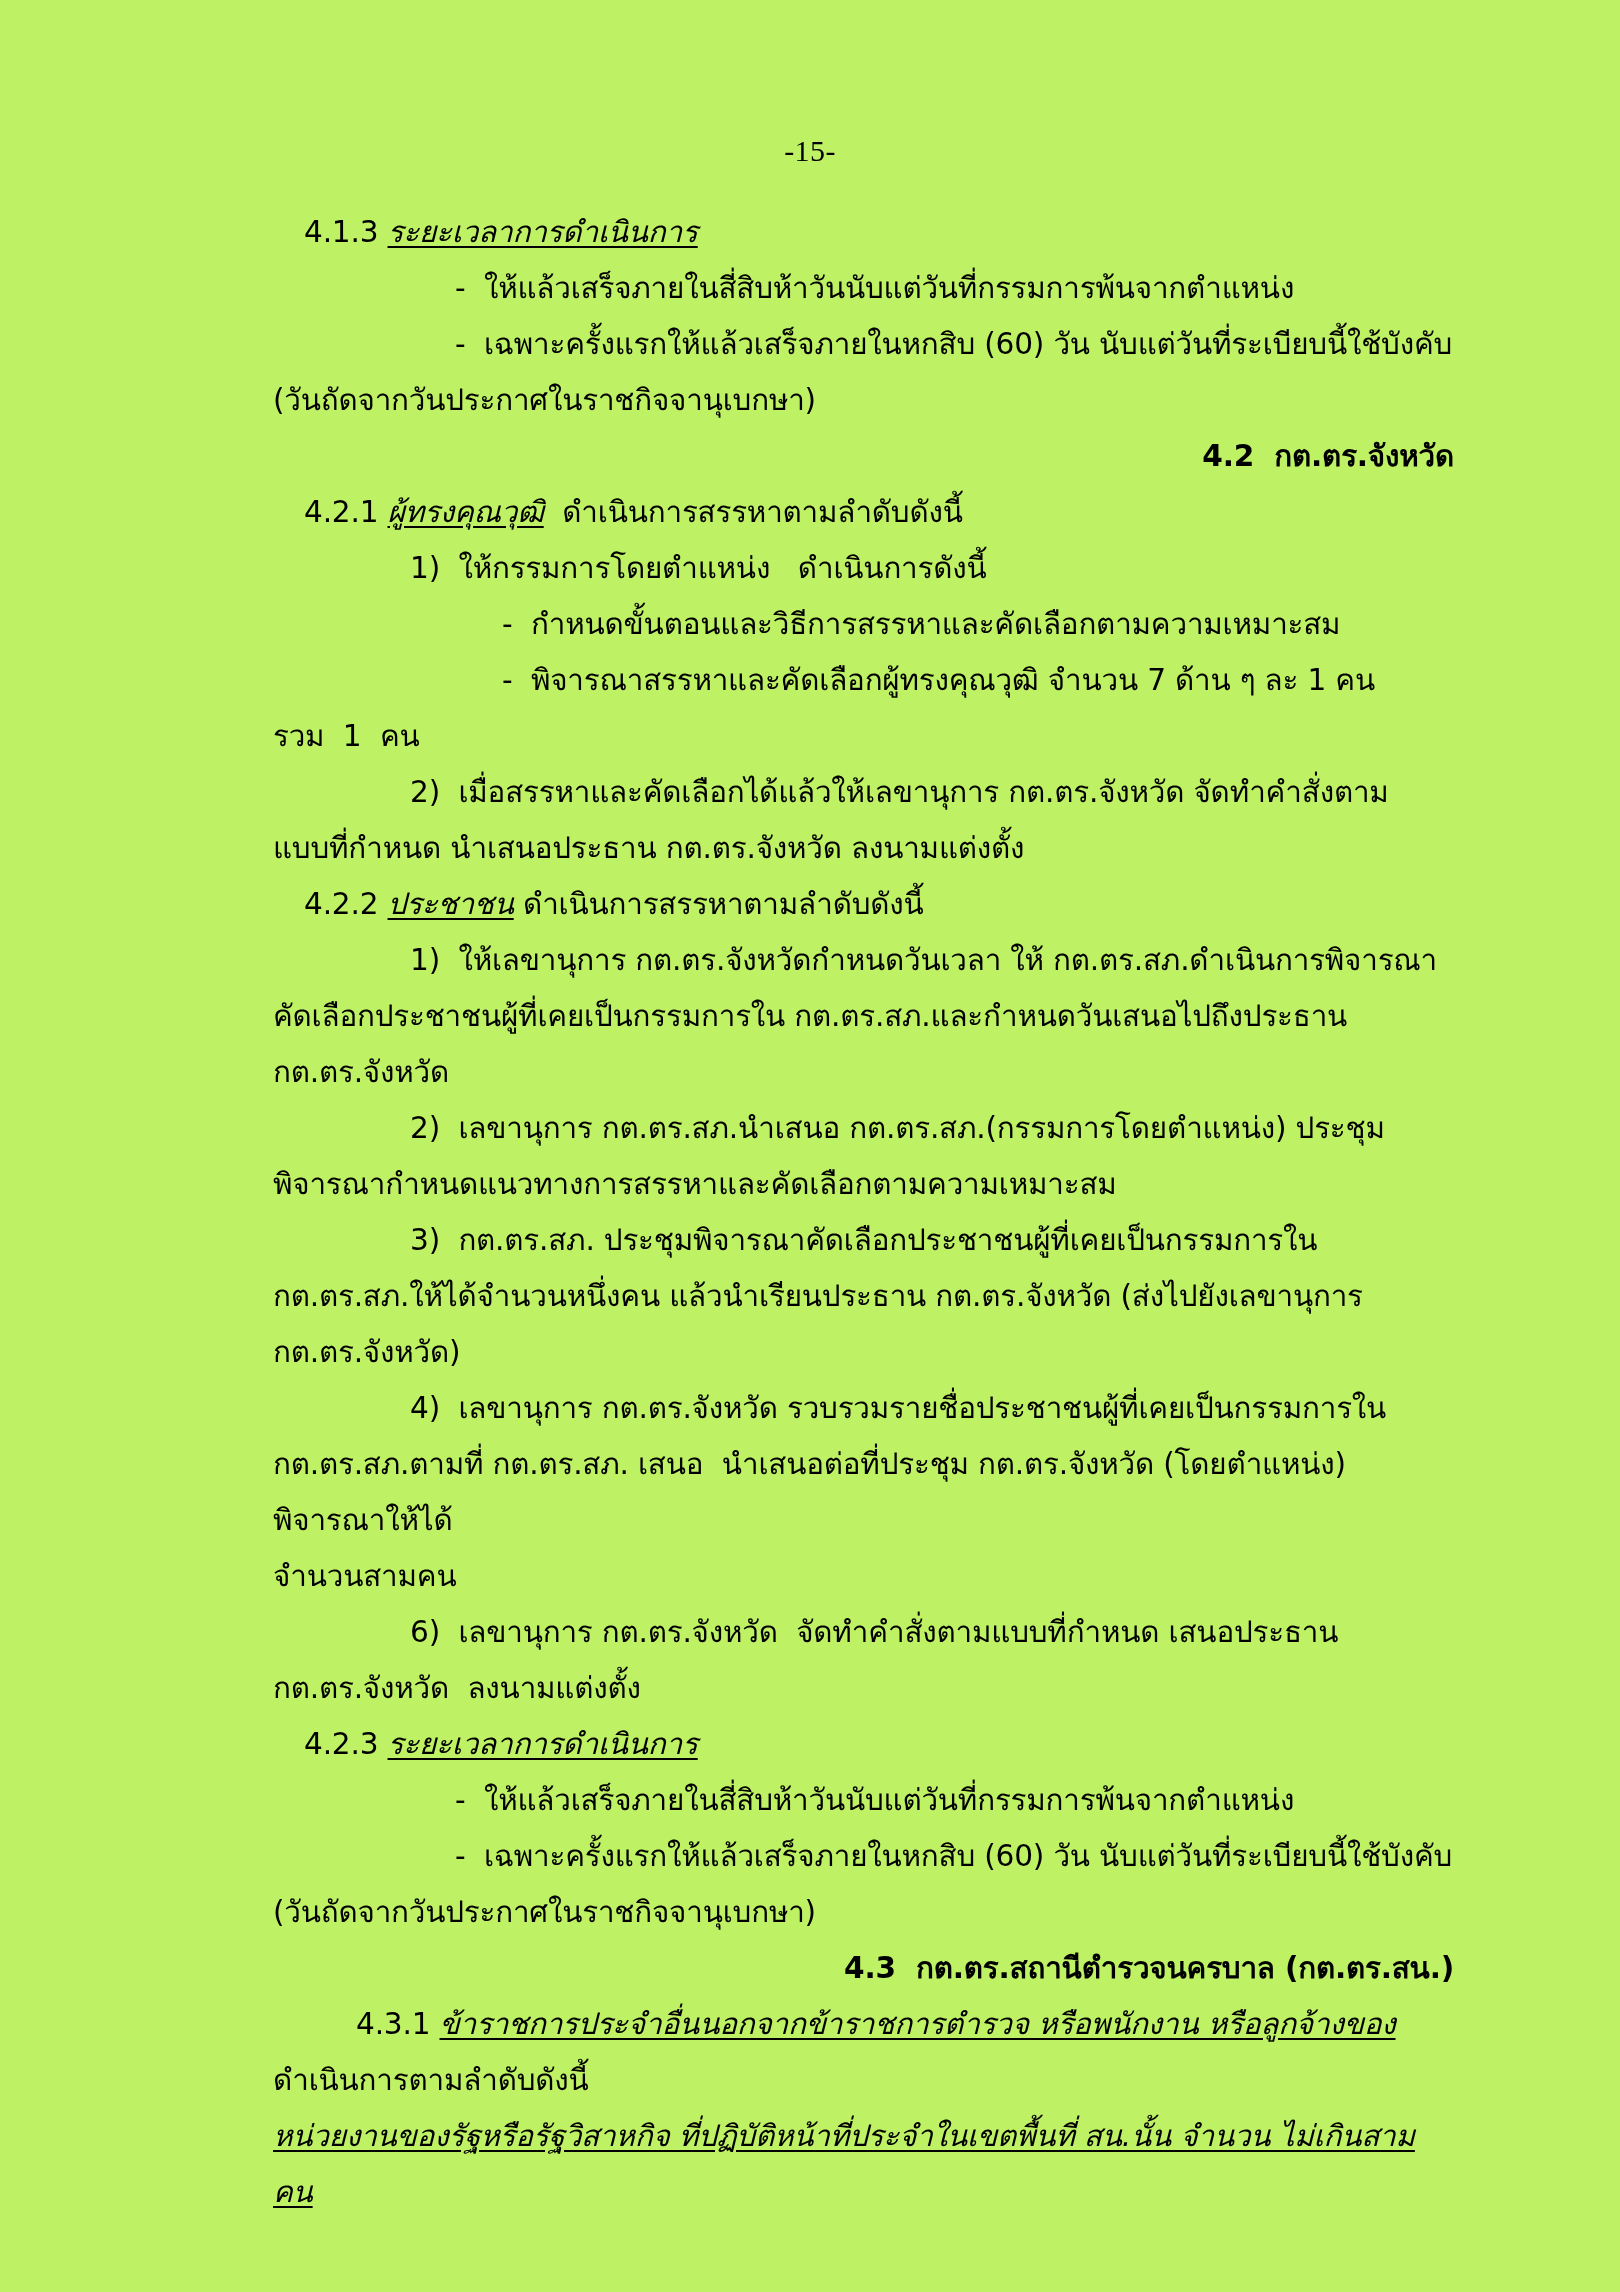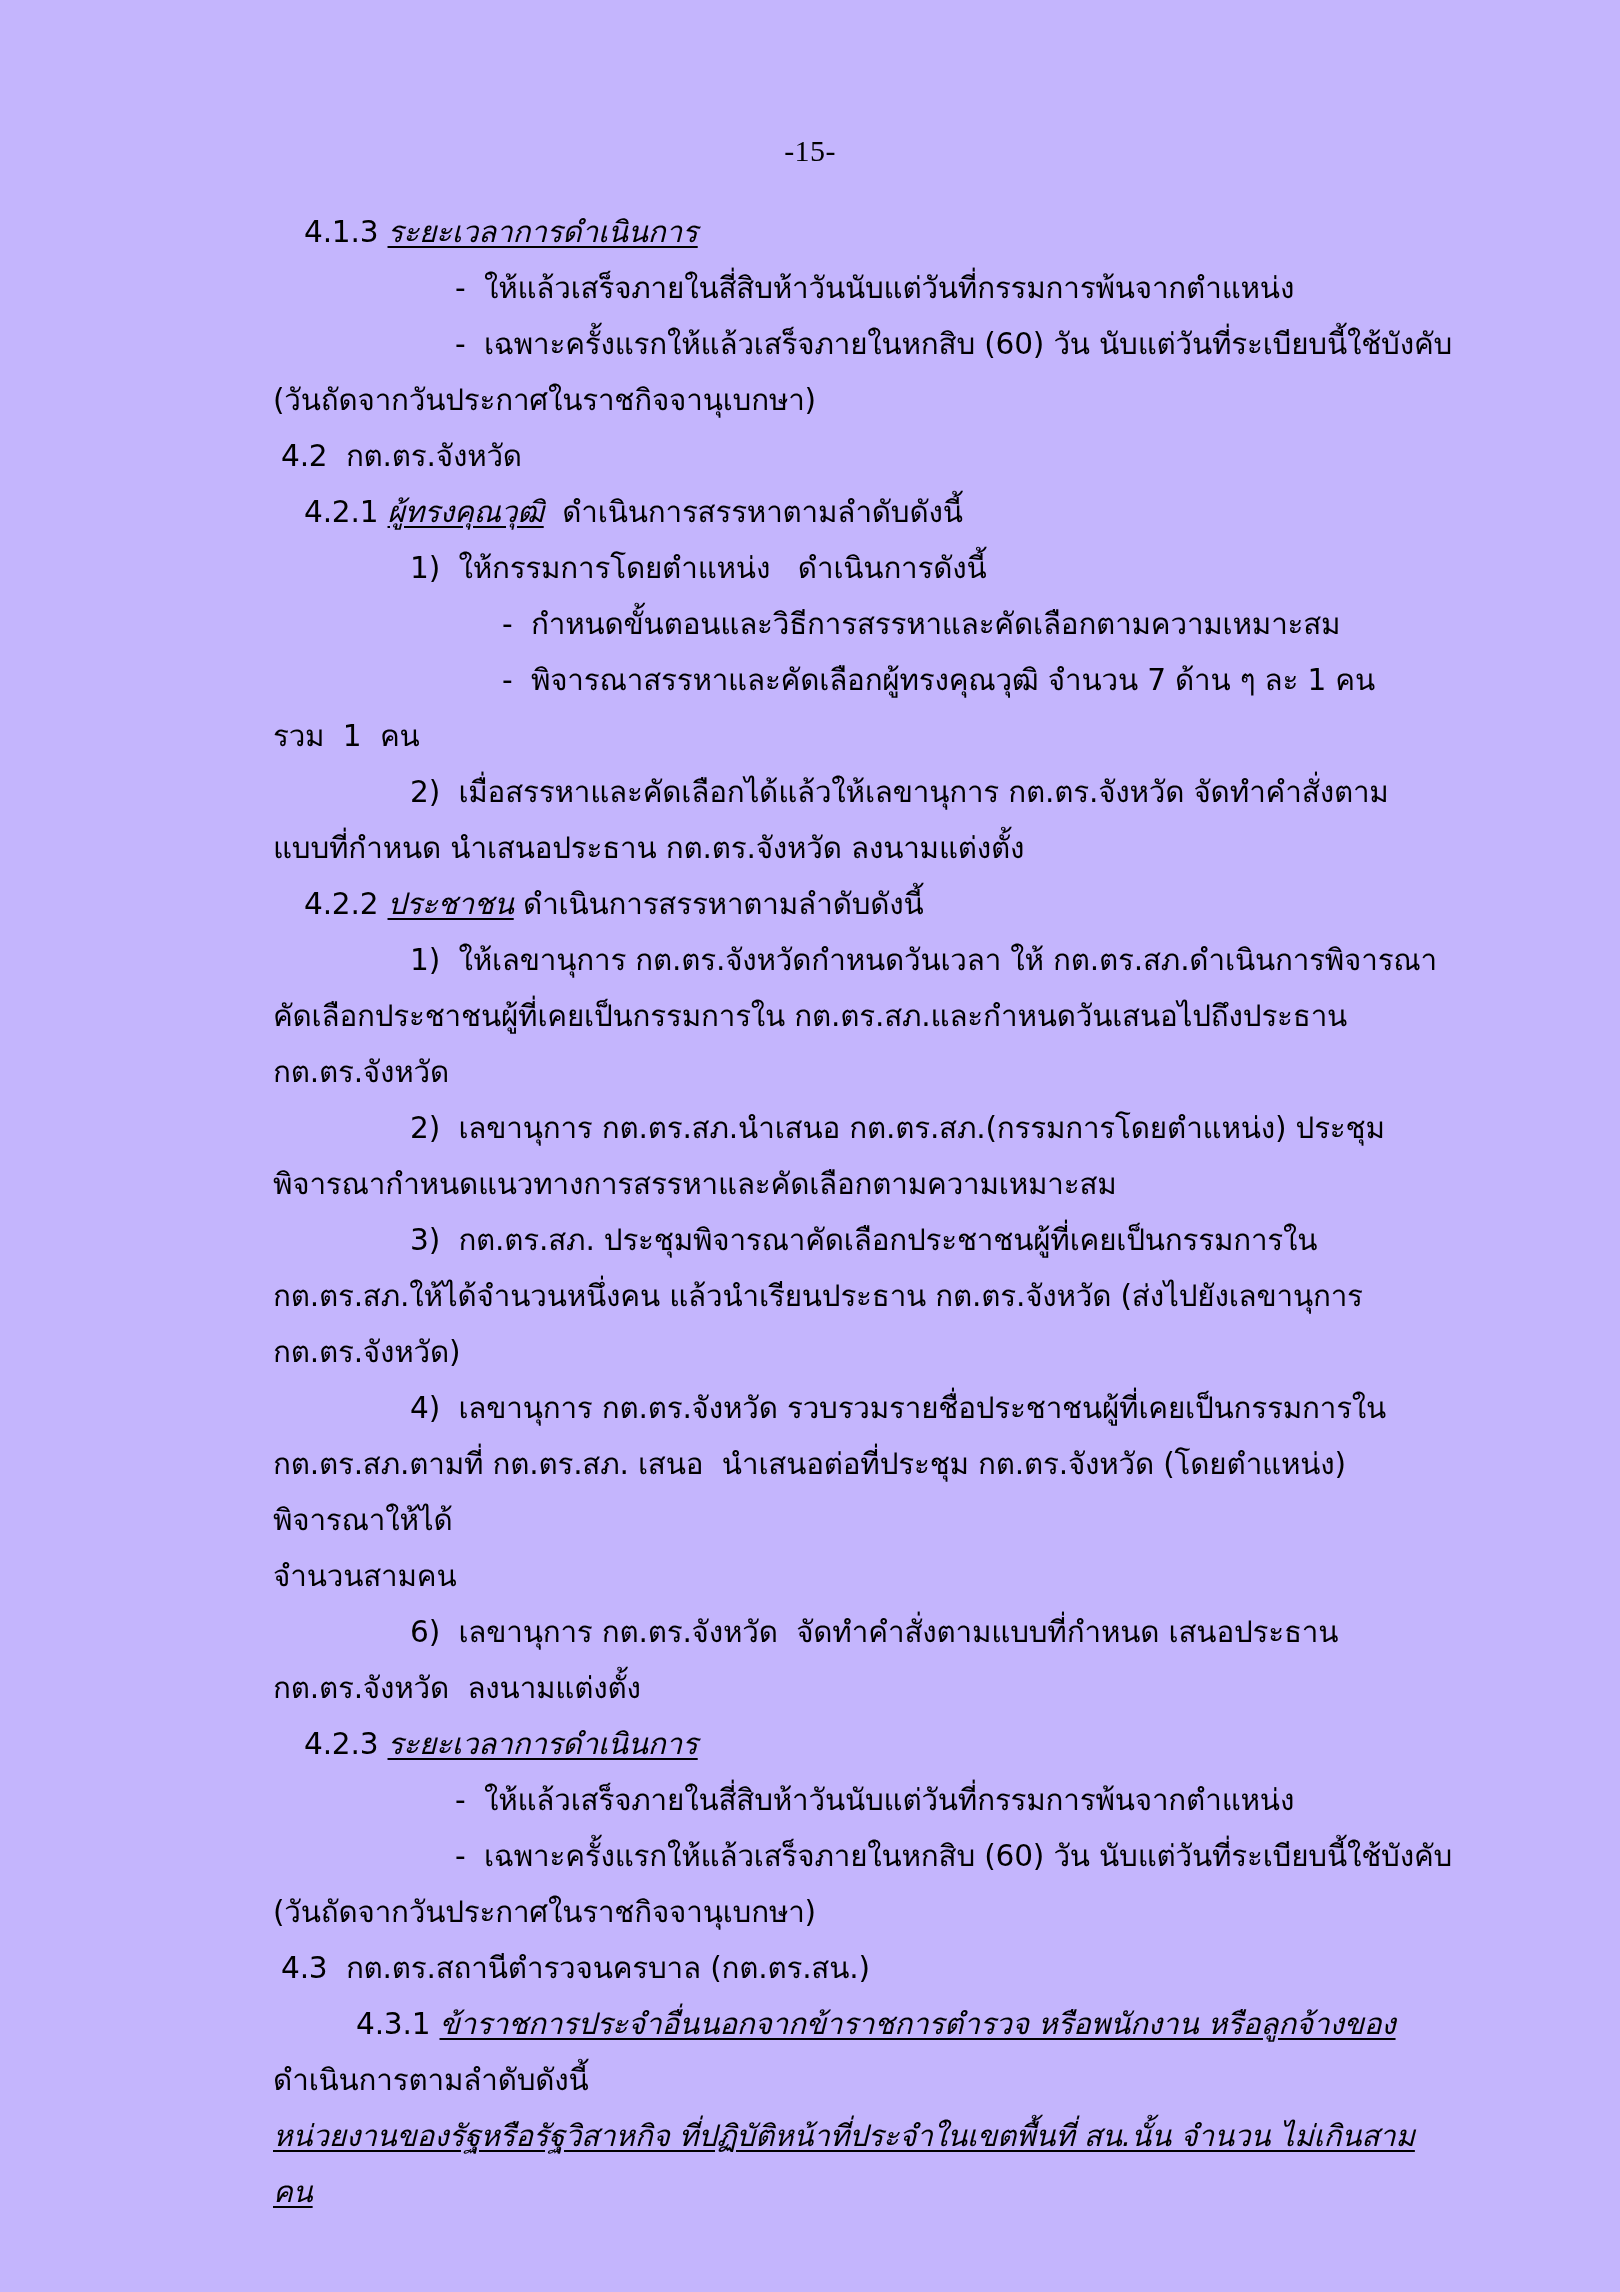--- a/index.html
+++ b/index.html
@@ -9,21 +9,21 @@
     background: #ffffff;
   }
   body {
     font-family: "DejaVu Sans", "Liberation Sans", sans-serif;
     color: #000000;
   }
   .page {
     position: relative;
     width: 1620px;
     height: 2293px;
-    background: #c4b5fd;
+    background: #bef264;
     box-sizing: border-box;
     padding: 0;
     overflow: hidden;
   }
   .page-number {
     position: absolute;
     top: 134px;
     left: 0;
     width: 1620px;
     text-align: center;
@@ -43,21 +43,22 @@
     white-space: pre-wrap;
     font-family: "DejaVu Sans", "Liberation Sans", sans-serif;
     letter-spacing: -0.2px;
   }
   .u {
     text-decoration: underline;
     text-underline-offset: 3.6px;
     font-style: italic;
   }
   .b {
-    font-weight: normal;
+    font-weight: bold;
+    text-align: right;
   }
   
   .ind-0  { padding-left: 0px; margin-left: 33px; }
   .ind-1  { padding-left: 41px; }
   .ind-2  { padding-left: 64px; }
   .ind-3  { padding-left: 116px; }
   .ind-4  { padding-left: 170px; }
   .ind-5  { padding-left: 215px; }
   .ind-6  { padding-left: 262px; }
 </style>

